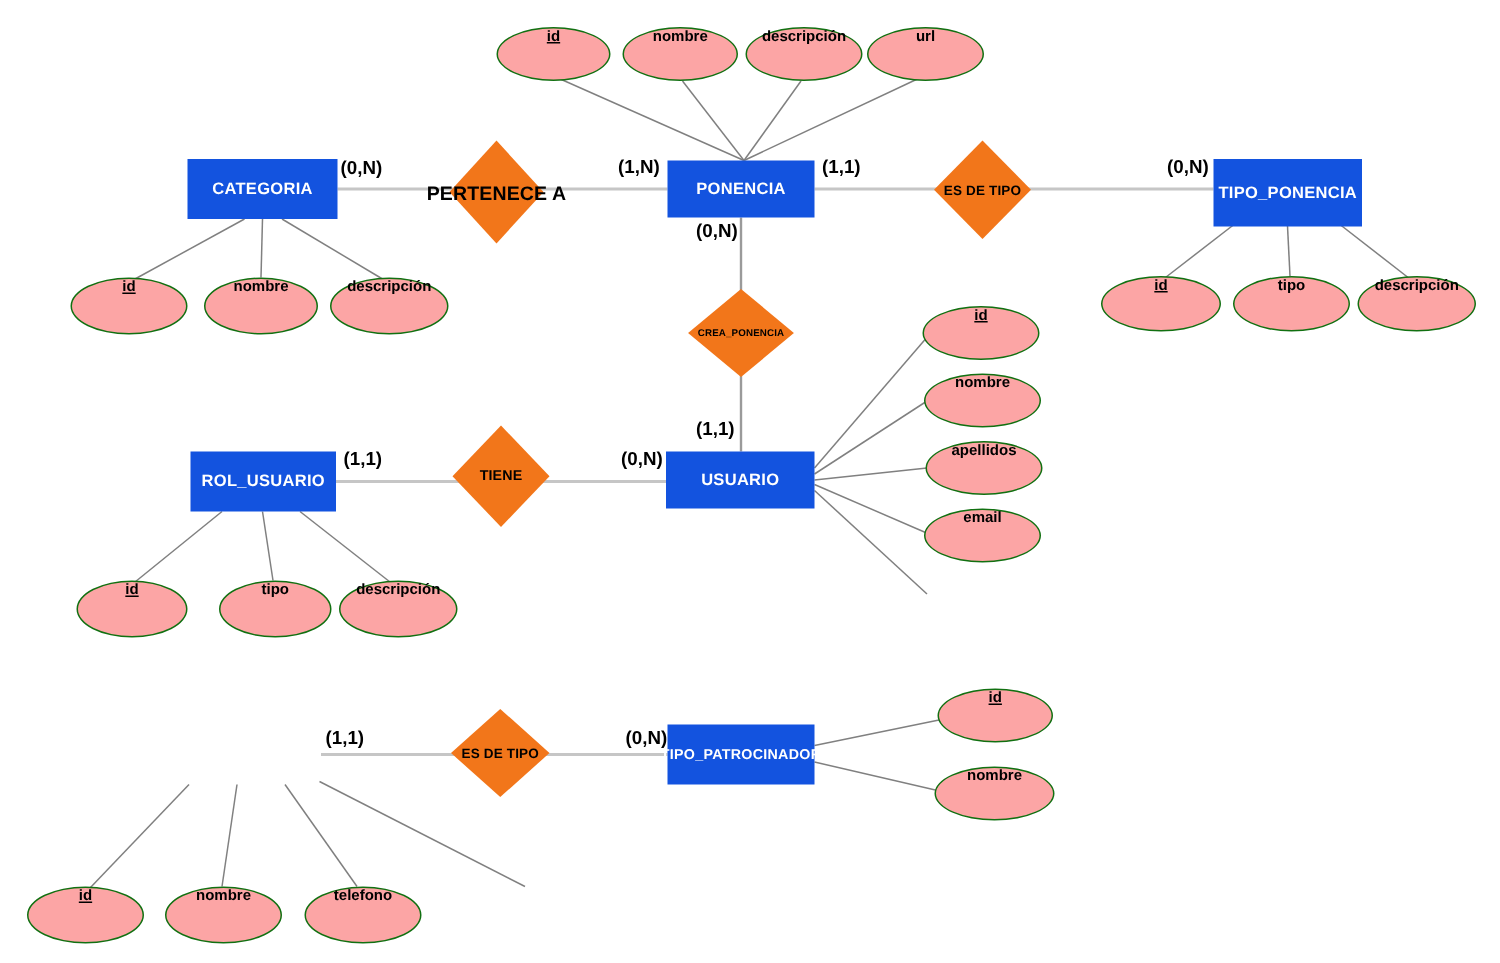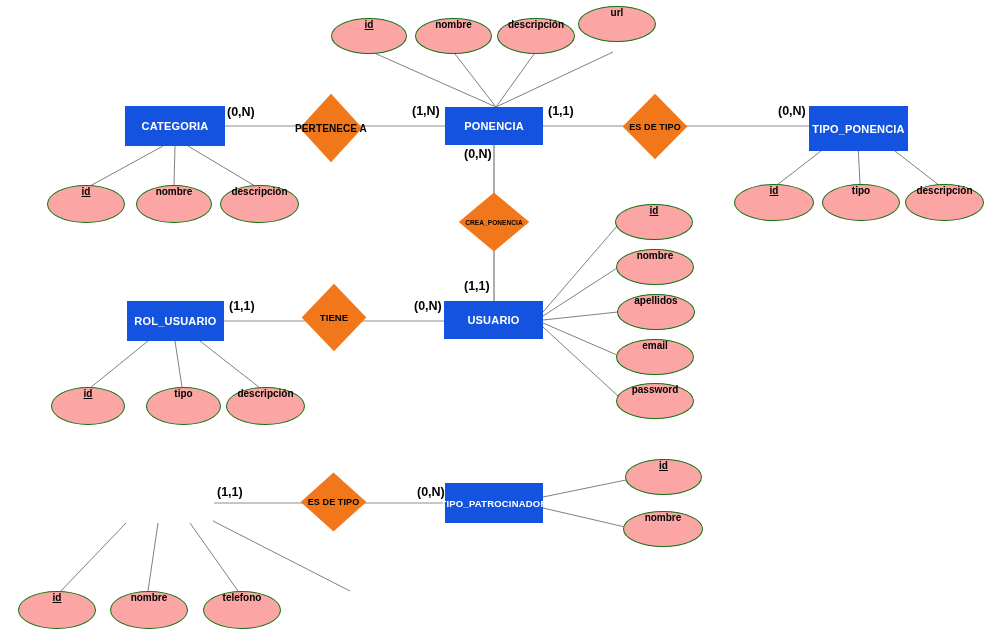--- a/index.html
+++ b/index.html
@@ -91,21 +91,21 @@
       <span>USUARIO</span>
     </div>
   <div class="ent long" style="left:445px;top:483px;width:98px;height:40px">
       <span>TIPO_PATROCINADOR</span>
     </div>
 
   <div class="dia" style="left:299px;top:93px;width:64px;height:70px">
     <svg viewBox="0 0 100 100" preserveAspectRatio="none">
         <polygon points="50,1 99,50 50,99 1,50"></polygon>
       </svg>
-    <span class="dlabel" style="font-size:10px">PERTENECE A</span>
+    <span class="dlabel" style="font-size:13px">PERTENECE A</span>
   </div>
   <div class="dia" style="left:622px;top:93px;width:66px;height:67px">
     <svg viewBox="0 0 100 100" preserveAspectRatio="none">
         <polygon points="50,1 99,50 50,99 1,50"></polygon>
       </svg>
     <span class="dlabel" style="font-size:9px">ES DE TIPO</span>
   </div>
   <div class="dia" style="left:458px;top:192px;width:72px;height:60px">
     <svg viewBox="0 0 100 100" preserveAspectRatio="none">
         <polygon points="50,1 99,50 50,99 1,50"></polygon>
@@ -127,21 +127,21 @@
 
   <div class="ell" style="left:331px;top:18px;width:76px;height:36px">
       <span class="pk">id</span>
     </div>
   <div class="ell" style="left:415px;top:18px;width:77px;height:36px">
       <span>nombre</span>
     </div>
   <div class="ell" style="left:497px;top:18px;width:78px;height:36px">
       <span>descripción</span>
     </div>
-  <div class="ell" style="left:578px;top:6px;width:78px;height:36px">
+  <div class="ell" style="left:578px;top:18px;width:78px;height:36px">
       <span>url</span>
     </div>
 
   <div class="ell" style="left:47px;top:185px;width:78px;height:38px">
       <span class="pk">id</span>
     </div>
   <div class="ell" style="left:136px;top:185px;width:76px;height:38px">
       <span>nombre</span>
     </div>
   <div class="ell" style="left:220px;top:185px;width:79px;height:38px">
@@ -172,23 +172,20 @@
       <span class="pk">id</span>
     </div>
   <div class="ell" style="left:616px;top:249px;width:78px;height:36px">
       <span>nombre</span>
     </div>
   <div class="ell" style="left:617px;top:294px;width:78px;height:36px">
       <span>apellidos</span>
     </div>
   <div class="ell" style="left:616px;top:339px;width:78px;height:36px">
       <span>email</span>
-    </div>
-  <div class="ell" style="left:616px;top:383px;width:78px;height:36px">
-      <span>password</span>
     </div>
 
   <div class="ell" style="left:18px;top:591px;width:78px;height:38px">
       <span class="pk">id</span>
     </div>
   <div class="ell" style="left:110px;top:591px;width:78px;height:38px">
       <span>nombre</span>
     </div>
   <div class="ell" style="left:203px;top:591px;width:78px;height:38px">
       <span>telefono</span>

